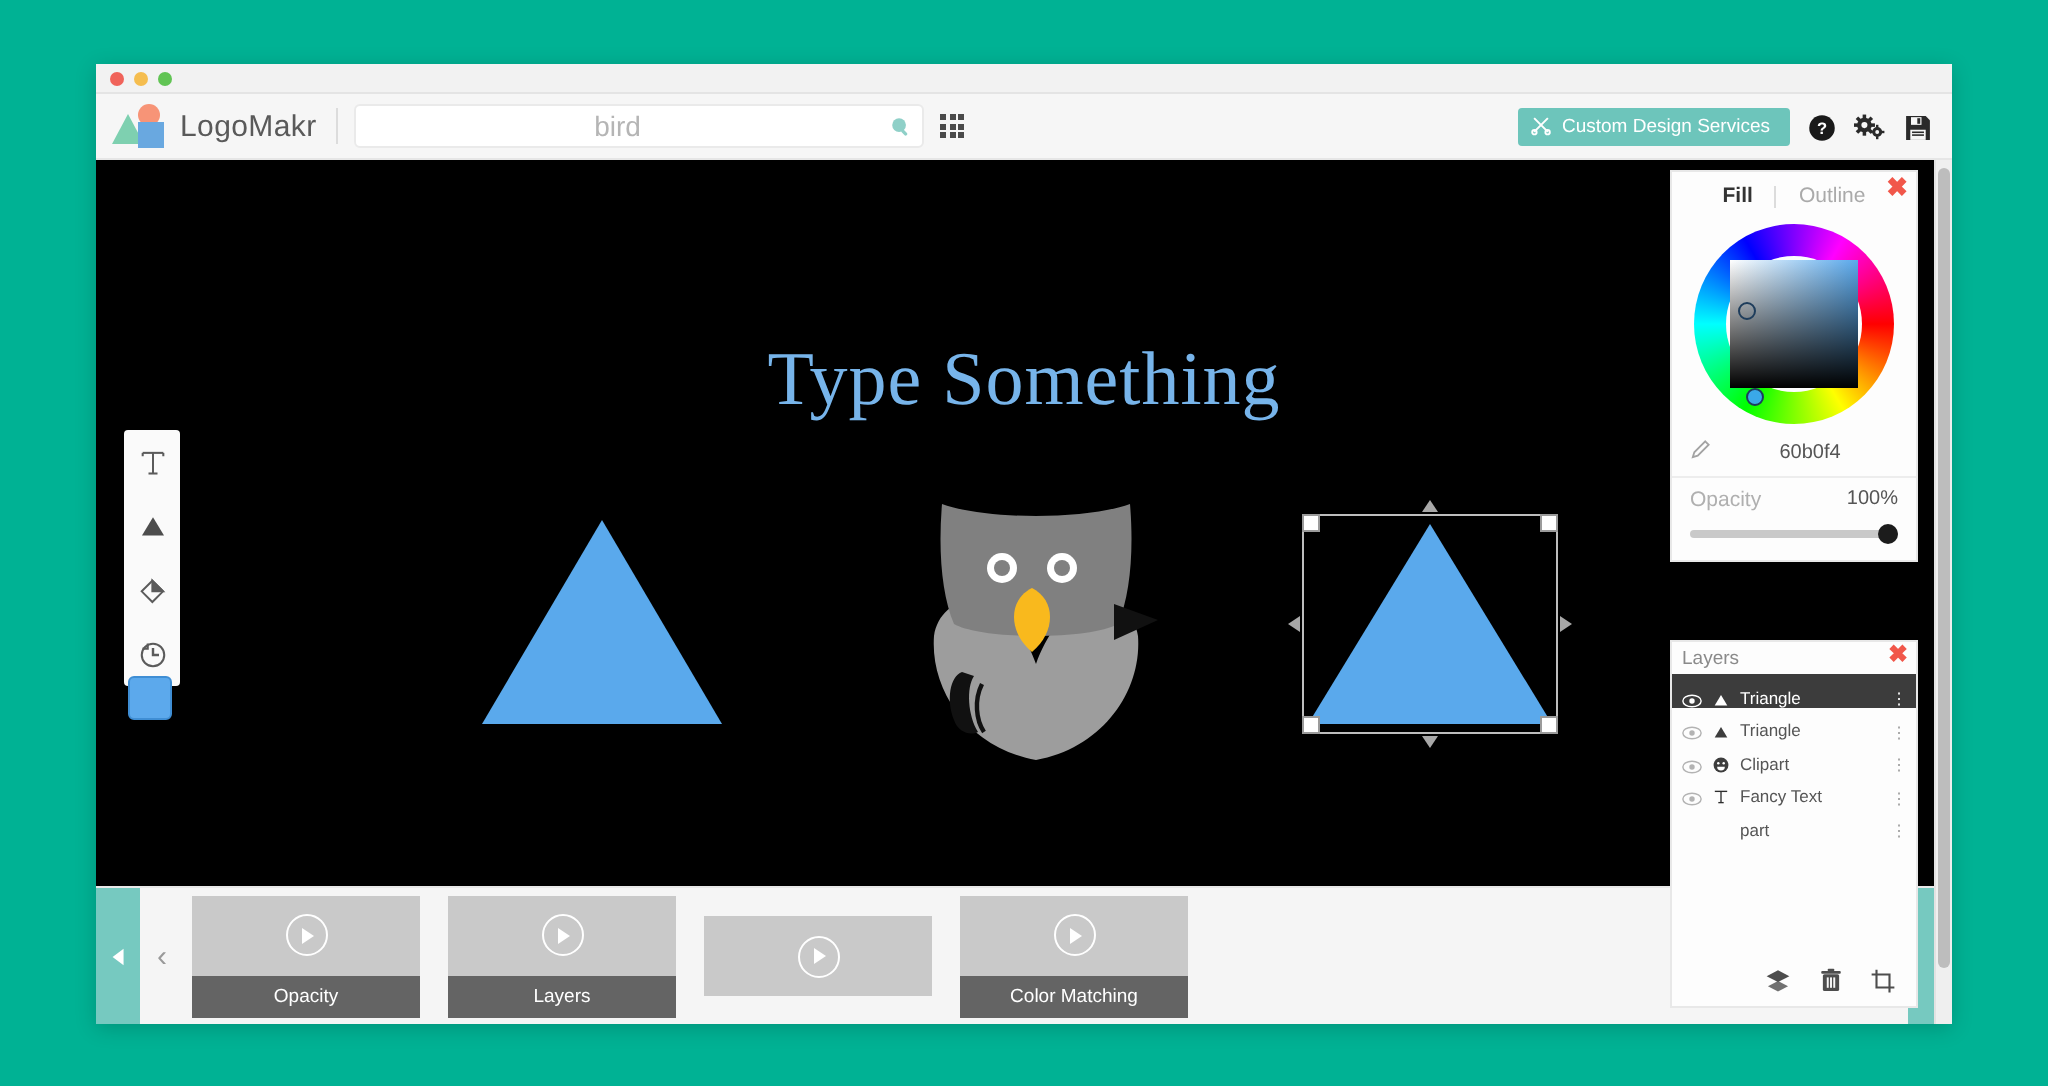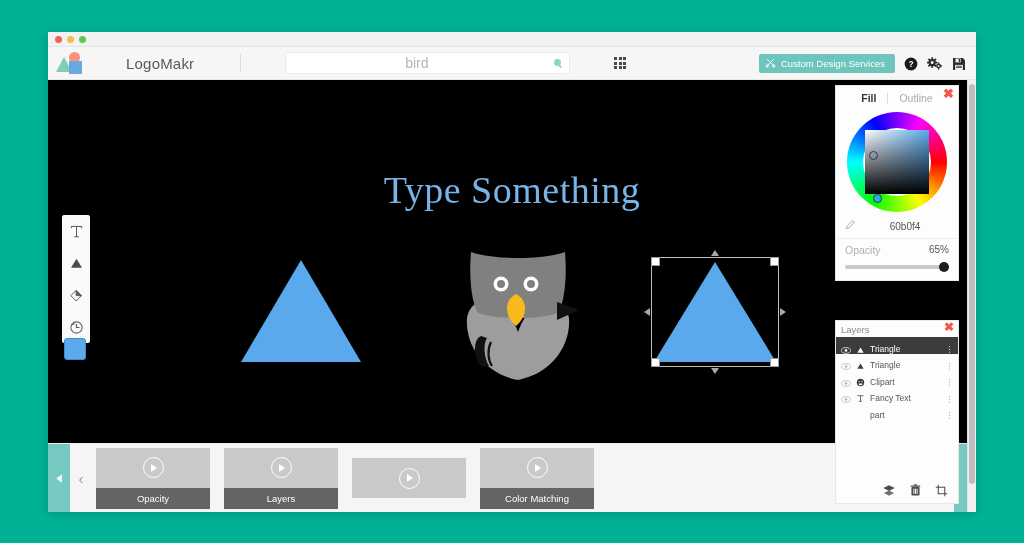--- a/index.html
+++ b/index.html
@@ -21,21 +21,21 @@
   #titlebar {
     height:15px; background:#f2f2f2; border-bottom:1px solid #e4e4e4;
     display:flex; align-items:center; padding-left:7px; gap:5px;
   }
   .dot { width:7px; height:7px; border-radius:50%; }
   .dot.r{background:#f0635a;} .dot.y{background:#f5bd4f;} .dot.g{background:#61c454;}
 
   
   #appbar {
     height:33px; background:#f6f6f6; border-bottom:1px solid #e6e6e6;
-    display:flex; align-items:center; padding:0 8px; position:relative;gap:36px;
+    display:flex; align-items:center; padding:0 8px; position:relative;
   }
   #logo-mark { width:30px; height:22px; position:relative; margin-right:4px; }
   #logo-tri { position:absolute; left:0; bottom:2px; width:0;height:0;
     border-left:8px solid transparent;border-right:8px solid transparent;
     border-bottom:15px solid #7ed0b0; }
   #logo-circ { position:absolute; left:13px; top:0px; width:11px;height:11px;
     border-radius:50%; background:#f79477; }
   #logo-sq { position:absolute; left:13px; top:9px; width:13px;height:13px;
     background:#69a8e0; }
   #logo-text { font-size:15px; color:#5a5a5a; letter-spacing:.2px; padding-right:10px; }
@@ -394,21 +394,21 @@
     <div id="hex-row">
       <span id="dropper">
         <svg width="12" height="12" viewBox="0 0 16 16" fill="none" stroke="#a3a3a3" stroke-width="1.2">
           <path d="M11.5 2.2 L13.8 4.5 L6.5 11.8 L3.2 12.8 L4.2 9.5 Z"></path>
         </svg>
       </span>
       <span id="hex-val">60b0f4</span>
     </div>
     <div id="op-row">
       <span id="op-label">Opacity</span>
-      <span id="op-val">65%</span>
+      <span id="op-val">100%</span>
     </div>
     <div id="op-slider">
       <div id="op-track"></div>
       <div id="op-knob"></div>
     </div>
   </div>
 
   <div id="layers-panel">
     <div id="lp-head">
       <span id="lp-title">Layers</span>

